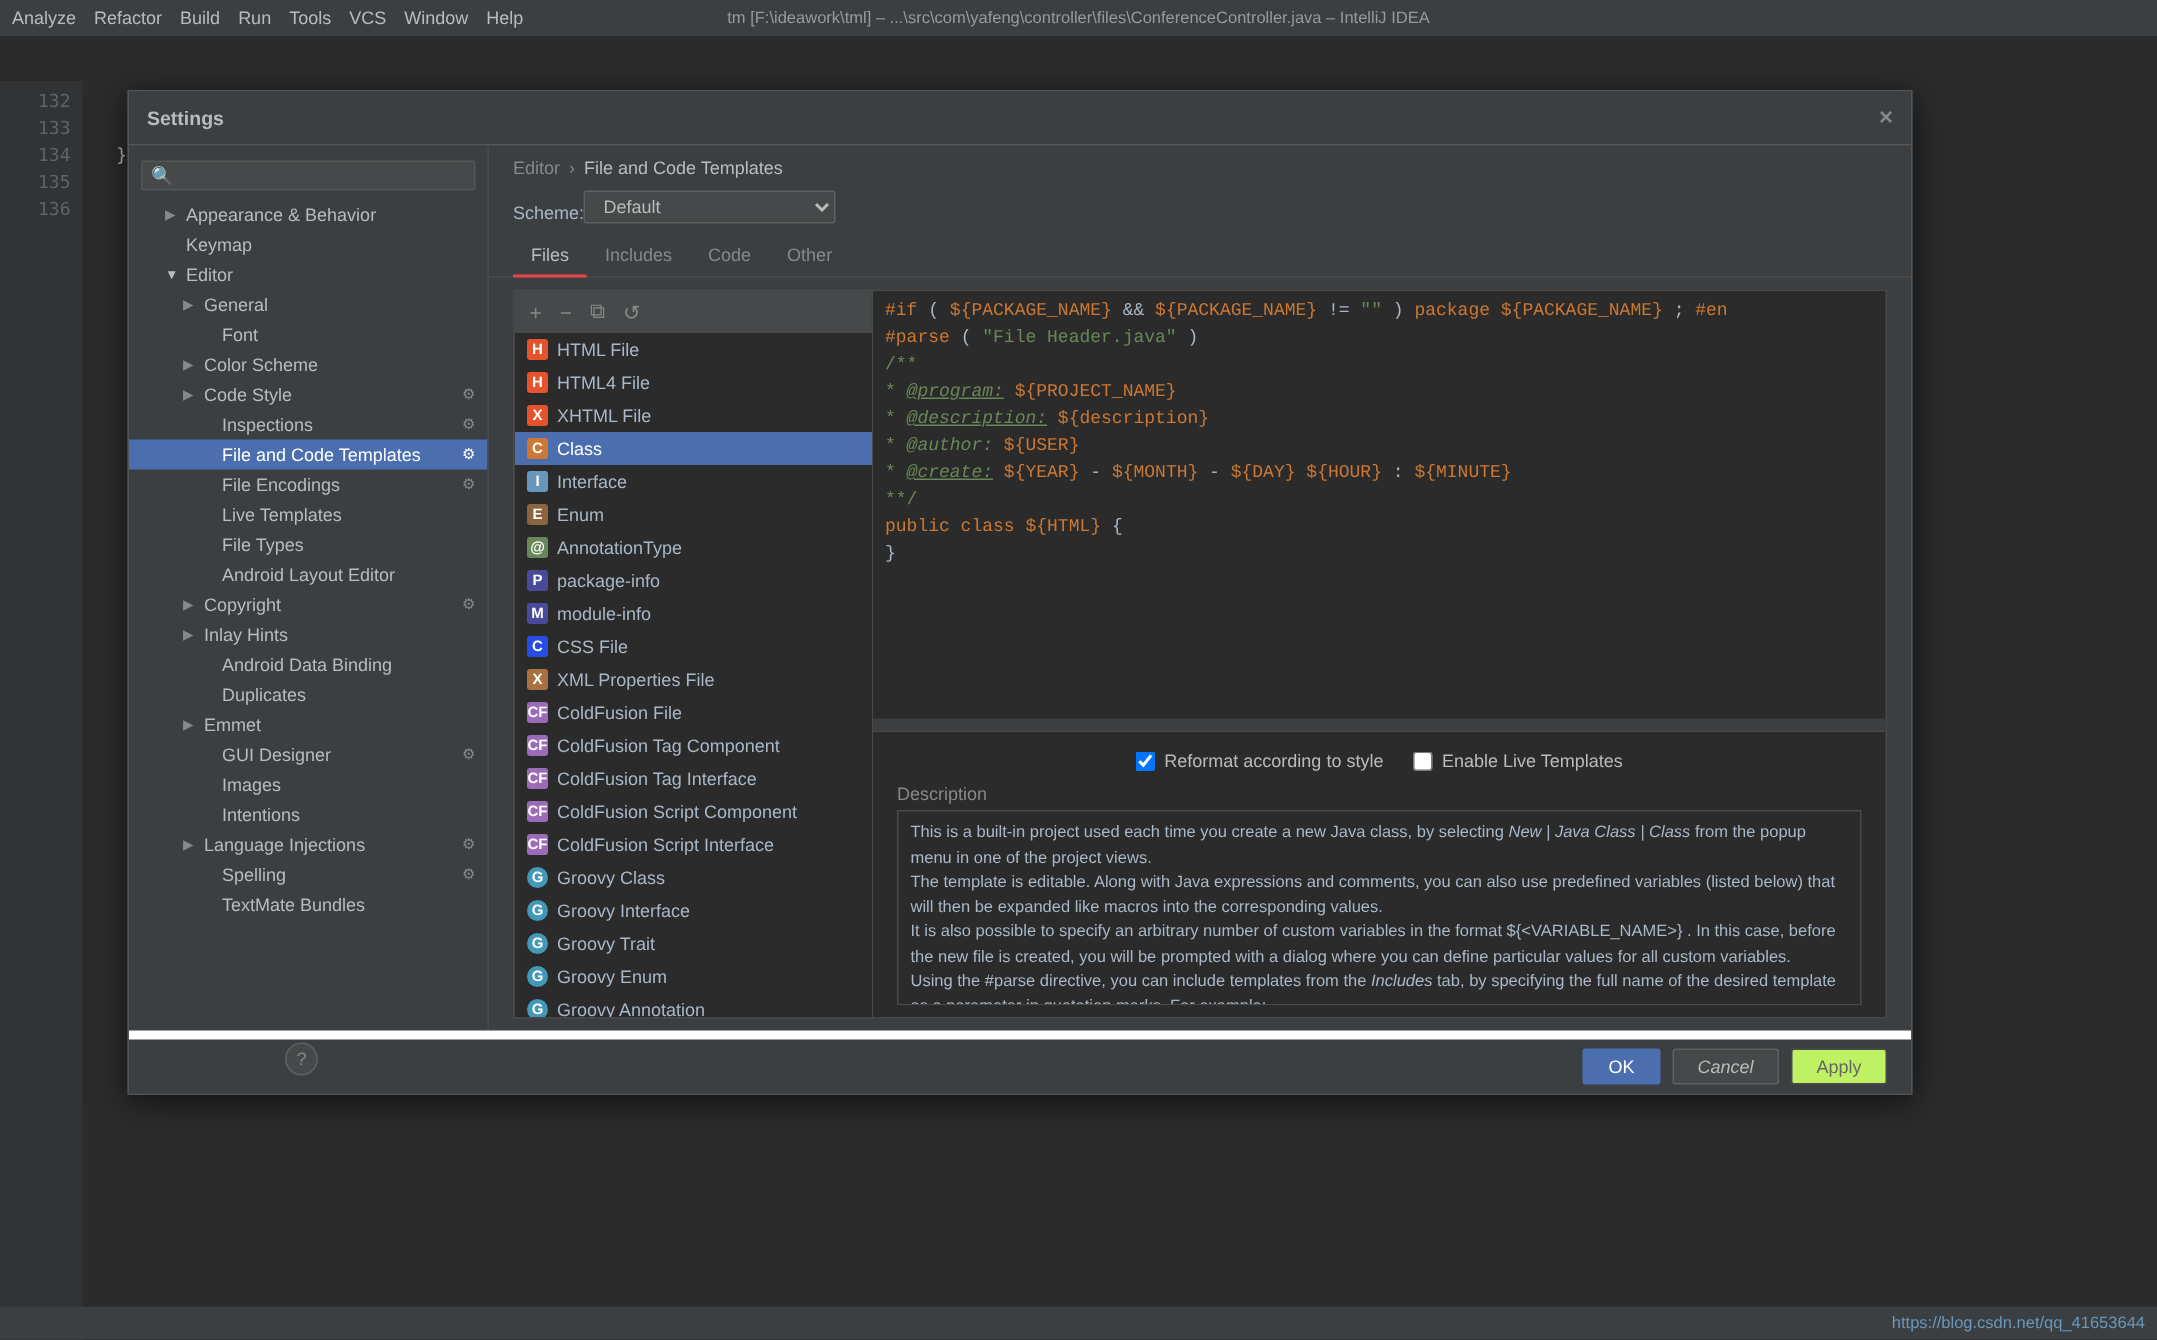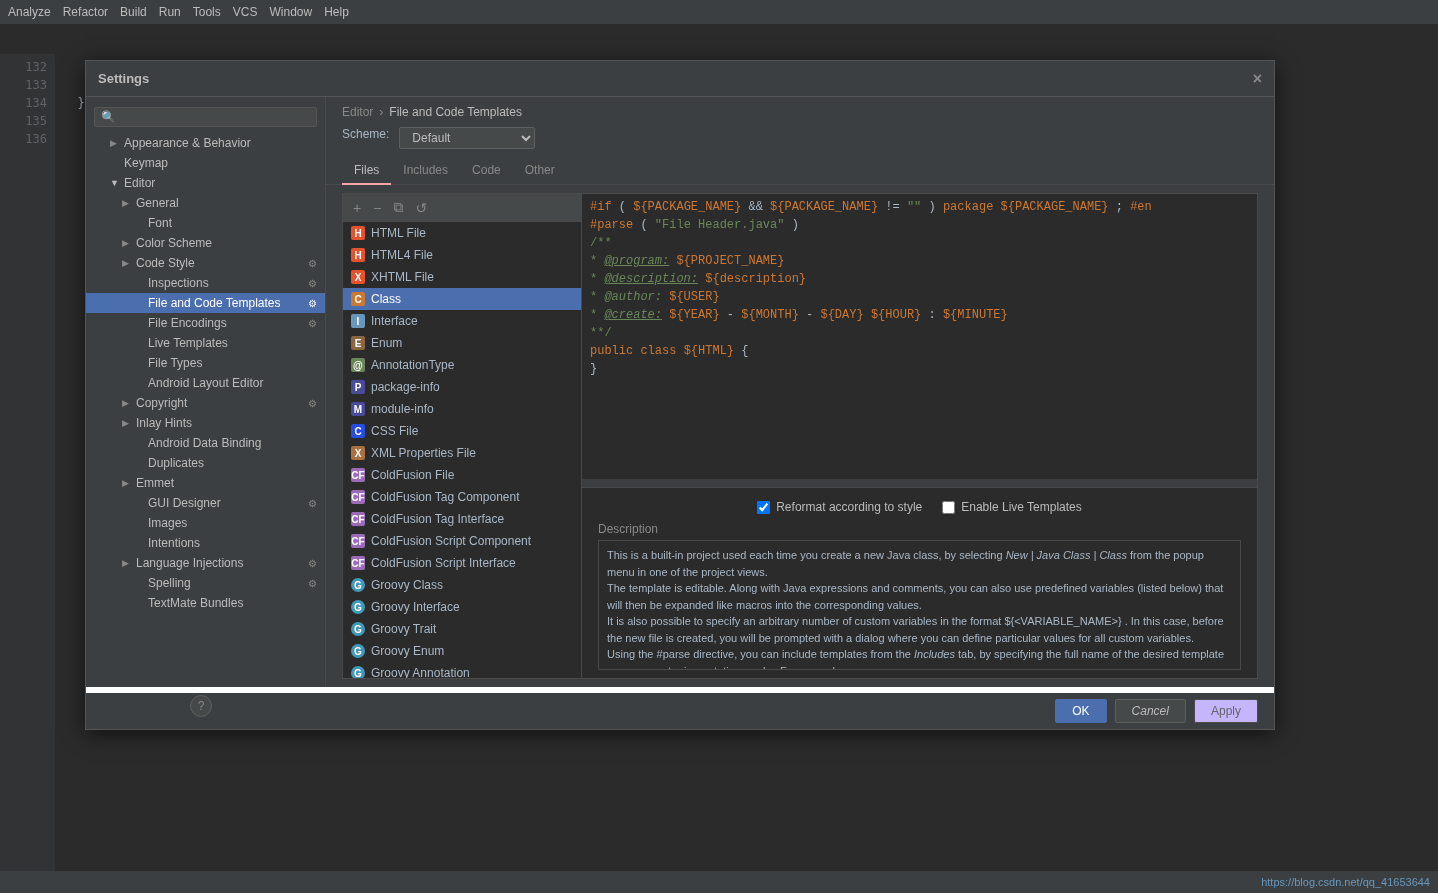--- a/index.html
+++ b/index.html
@@ -200,54 +200,54 @@
       align-items: center;
       gap: 6px;
       flex-shrink: 0;
     }
     .breadcrumb .current { color: #bbbbbb; }
 
     
     .scheme-row {
       padding: 4px 16px 8px;
       display: flex;
-      align-items: flex-start;
-      gap: 10px;
+      align-items: flex-end;
+      gap: 0;
       font-size: 12px;
       flex-shrink: 0;
     }
     .scheme-select {
       background: #45494a;
       border: 1px solid #5e6060;
       color: #bbbbbb;
       padding: 2px 8px;
       border-radius: 2px;
       font-size: 12px;
-      width: 136px;
+      width: 168px;
       cursor: pointer;
     }
 
     
     .tabs {
       display: flex;
       border-bottom: 1px solid #4a4a4a;
       padding: 0 16px;
       flex-shrink: 0;
     }
     .tab {
       padding: 6px 12px;
       cursor: pointer;
       font-size: 12px;
       color: #888;
       border-bottom: 2px solid transparent;
       margin-bottom: -1px;
     }
     .tab.active {
       color: #bbbbbb;
-      border-bottom: 2px solid #fca5a5;
+      border-bottom: 2px solid #ef4444;
     }
 
     
     .content-area {
       display: flex;
       flex: 1;
       overflow: hidden;
       padding: 8px 16px;
       gap: 0;
     }
@@ -416,21 +416,21 @@
       color: #fff;
       border-color: #4b6eaf;
     }
     .btn-default {
       background: #45494a;
       color: #bbbbbb;
       border-color: #5e6060;
       font-style: italic;
     }
     .btn-disabled {
-      background: #c4b5fd;
+      background: #bef264;
       color: #666;
       border-color: #4a4a4a;
     }
 
     .help-btn {
       position: absolute;
       bottom: 8px;
       left: 100px;
       width: 22px;
       height: 22px;
@@ -456,20 +456,21 @@
 
   <div class="menubar">
     <span>Analyze</span>
     <span>Refactor</span>
     <span>Build</span>
     <span>Run</span>
     <span>Tools</span>
     <span>VCS</span>
     <span>Window</span>
     <span>Help</span>
+    <span class="title-center">tm [F:\ideawork\tml] – ...\src\com\yafeng\controller\files\ConferenceController.java – IntelliJ IDEA</span>
   </div>
 
   <div class="code-bg" style="top:54px;">
     <div class="line-numbers">
       <div class="line-num">132</div>
       <div class="line-num">133</div>
       <div class="line-num">134</div>
       <div class="line-num">135</div>
       <div class="line-num">136</div>
     </div>

